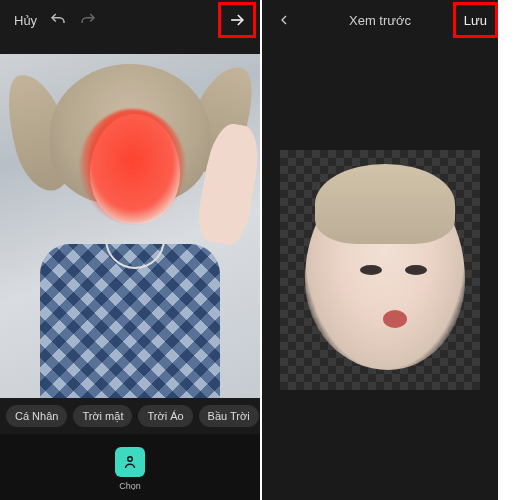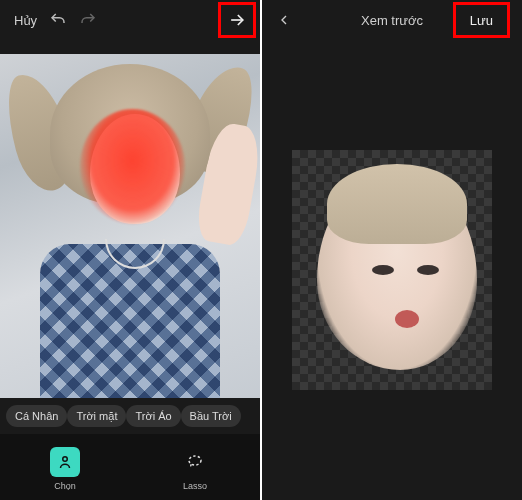--- a/index.html
+++ b/index.html
@@ -1,28 +1,28 @@
 <!DOCTYPE html>
 <html><head>
 <meta charset="utf-8">
 <style>
   * { box-sizing: border-box; margin: 0; padding: 0; }
   html, body { width: 522px; height: 500px; background: #fff; font-family: Arial, sans-serif; overflow: hidden; }
   .app { display: flex; width: 522px; height: 500px; }
   .panel { position: relative; background: #1a1a1a; color: #e0e0e0; display: flex; flex-direction: column; }
   .panel.left { width: 260px; }
   .divider { width: 2px; background: #fff; }
-  .panel.right { width: 260px; text-decoration: underline; }
+  .panel.right { width: 236px; text-decoration: underline; }
 
   .topbar { height: 40px; display: flex; align-items: center; padding: 0 8px; background: #1a1a1a; font-size: 13px; color: #d0d0d0; position: relative; }
   .topbar .spacer { flex: 1; }
   .topbar .btn { padding: 4px 6px; cursor: pointer; display: flex; align-items: center; justify-content: center; }
   .highlight-box { border: 3px solid #ff0000; }
   .next-box { position: absolute; right: 4px; top: 2px; width: 38px; height: 36px; display: flex; align-items: center; justify-content: center; }
-  .save-box { position: absolute; right: 12px; top: 2px; height: 36px; display: flex; align-items: center; padding: 0 14px; }
+  .save-box { position: absolute; right: 0; top: 2px; height: 36px; display: flex; align-items: center; padding: 0 8px; }
 
   .canvas-area { flex: 1; position: relative; overflow: hidden; background: #1a1a1a; }
   .canvas-area.left-canvas { display: flex; align-items: flex-start; }
   .photo-placeholder {
     width: 260px; height: 360px;
     background: linear-gradient(160deg, #cfd2d6 0%, #b8bfc6 25%, #d9dce0 55%, #c4cad1 100%);
     position: relative;
     margin-top: 14px;
   }
   
@@ -34,21 +34,21 @@
   .torso { position: absolute; bottom: 0; left: 40px; width: 180px; height: 170px;
     background:
       repeating-linear-gradient(45deg, #6e86a8 0 10px, #cdd7e4 10px 20px),
       repeating-linear-gradient(-45deg, #6e86a8 0 10px, #cdd7e4 10px 20px);
     background-blend-mode: multiply;
     border-radius: 30px 30px 0 0;
   }
   .arm { position: absolute; top: 70px; right: 6px; width: 50px; height: 120px; background: #f0d9cc; border-radius: 40% 40% 30% 30%; transform: rotate(10deg); }
   .necklace { position: absolute; top: 185px; left: 105px; width: 60px; height: 30px; border: 2px solid #ddd; border-top: none; border-radius: 0 0 30px 30px; }
 
-  .category-row { height: 36px; display: flex; align-items: center; gap: 0; padding: 0 6px; background: #1a1a1a; font-size: 11px; }
+  .category-row { height: 36px; display: flex; align-items: center; gap: 6px; padding: 0 6px; background: #1a1a1a; font-size: 11px; }
   .chip { padding: 5px 9px; border-radius: 14px; background: #333; color: #ddd; white-space: nowrap; cursor: pointer; }
 
   .tool-row { height: 66px; display: flex; align-items: center; justify-content: space-around; background: #111; padding-top: 4px; }
   .tool { display: flex; flex-direction: column; align-items: center; gap: 4px; font-size: 9px; color: #bbb; cursor: pointer; width: 50px; }
   .tool .icon-wrap { width: 30px; height: 30px; border-radius: 6px; display: flex; align-items: center; justify-content: center; }
   .tool.active .icon-wrap { background: #3dd9c1; color: #111; }
   .tool svg { width: 18px; height: 18px; }
 
   
   .preview-zone { flex: 1; display: flex; align-items: center; justify-content: center; }
@@ -126,29 +126,20 @@
     <div class="tool-row">
       <div class="tool active">
         <div class="icon-wrap">
           <svg viewBox="0 0 24 24" fill="none" stroke="#111" stroke-width="2">
               <circle cx="12" cy="8" r="3"></circle>
               <path d="M6 20c0-3 3-5 6-5s6 2 6 5"></path>
             </svg>
         </div>
         <span>Chọn</span>
       </div>
-      <div class="tool">
-        <div class="icon-wrap">
-          <svg viewBox="0 0 24 24" fill="none" stroke="#ddd" stroke-width="2" stroke-dasharray="3 3">
-              <ellipse cx="12" cy="10" rx="8" ry="6"></ellipse>
-              <path d="M7 15c-1 2-1 4 1 5"></path>
-            </svg>
-        </div>
-        <span>Lasso</span>
-      </div>
     </div>
   </div>
 
   <div class="divider"></div>
 
   <div class="panel right">
     <div class="topbar">
       <span class="btn">
         <svg viewBox="0 0 24 24" width="16" height="16" fill="none" stroke="#ccc" stroke-width="2">
             <path d="M15 18l-6-6 6-6"></path>

